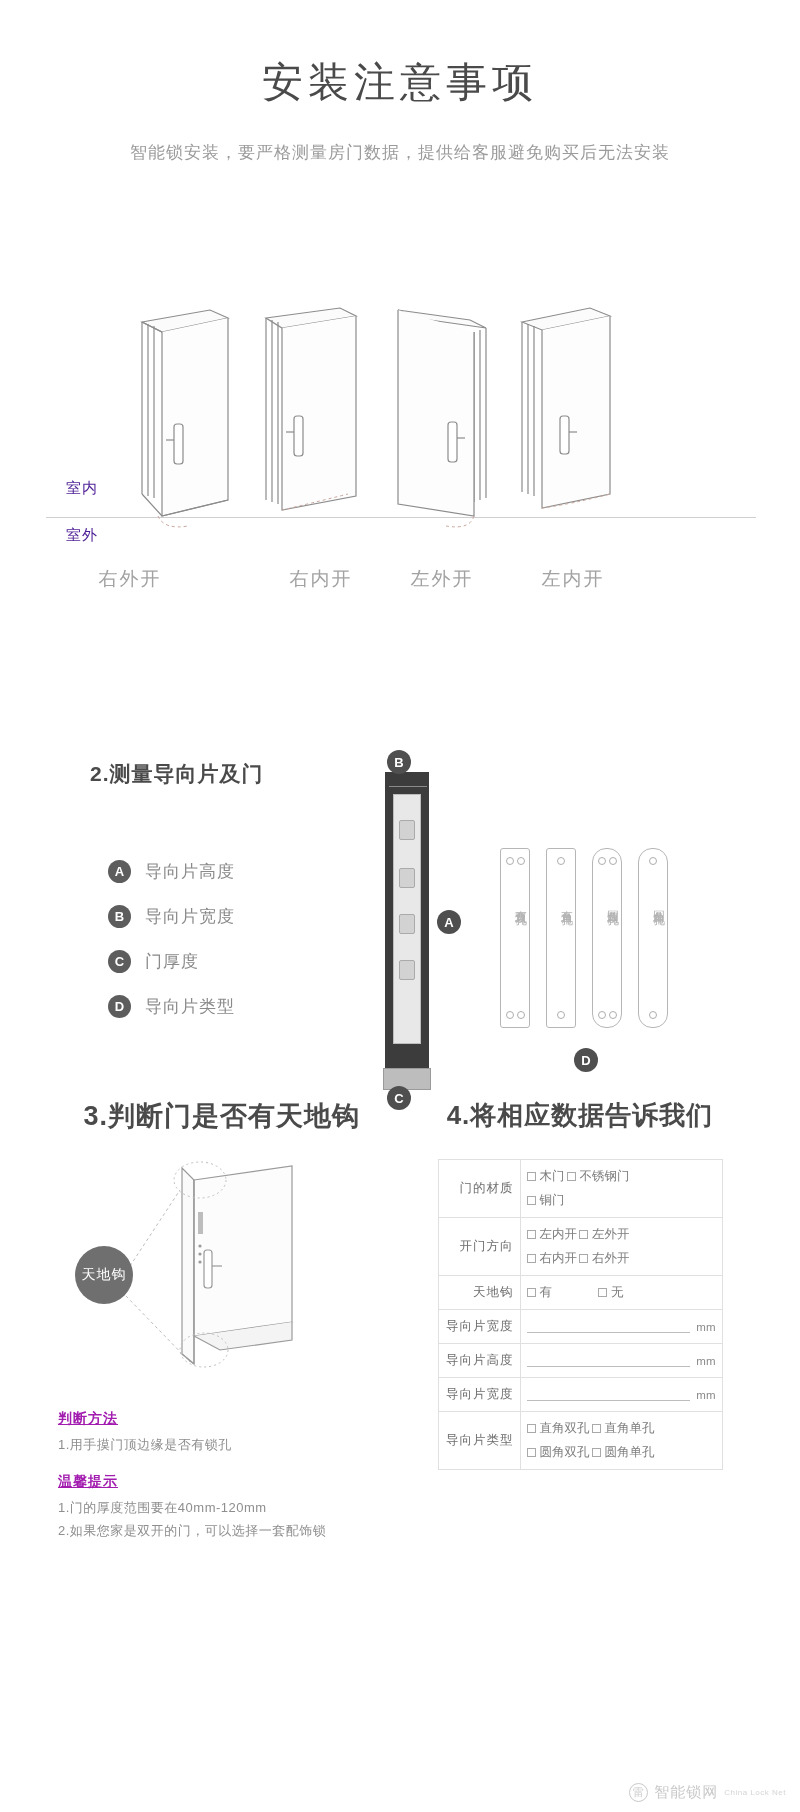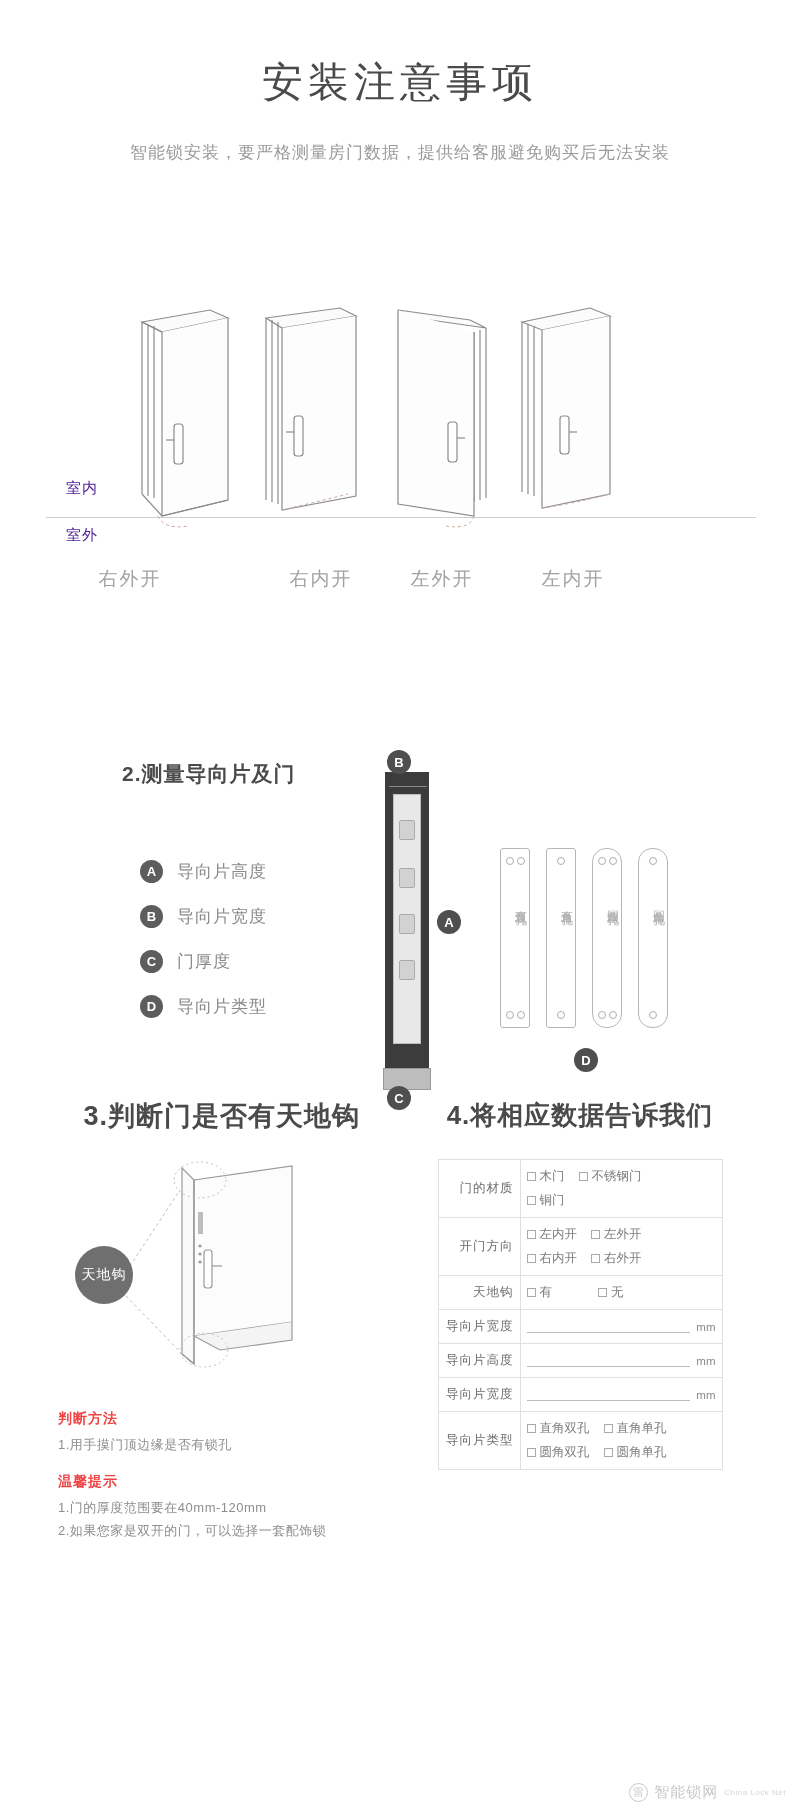--- a/index.html
+++ b/index.html
@@ -54,21 +54,21 @@
   .door-captions {
     position: absolute; top: 262px; left: 0; width: 800px;
     display: flex;
   }
   .door-caption {
     flex: 0 0 auto; text-align: center;
     font-size: 19px; color: #a2a2a2; letter-spacing: 2px;
   }
 
   
-  #sec2 { position: absolute; top: 760px; left: 0; width: 800px; padding-left: 32px; }
+  #sec2 { position: absolute; top: 760px; left: 0; width: 800px; }
   #sec2 .section-title { text-align: left; padding-left: 90px; font-size: 21px; }
   .abcd-list { margin-top: 72px; padding-left: 108px; }
   .abcd-item { display: flex; align-items: center; margin-bottom: 22px; }
   .abcd-badge {
     width: 23px; height: 23px; border-radius: 50%;
     background: #5d5d5d; color: #fff;
     font-size: 13px; font-weight: bold;
     display: flex; align-items: center; justify-content: center;
     font-family: "Liberation Sans", sans-serif;
     flex: 0 0 auto;
@@ -129,22 +129,22 @@
   .hook-illu { position: relative; width: 360px; height: 240px; margin-top: 20px; }
   .hook-badge {
     position: absolute; left: 75px; top: 92px;
     width: 58px; height: 58px; border-radius: 50%;
     background: #6f6f6f; color: #fff; font-size: 14px;
     display: flex; align-items: center; justify-content: center;
     letter-spacing: 1px;
   }
   .notes { padding-left: 58px; margin-top: 8px; }
   .notes-h {
-    font-size: 14px; font-weight: bold; color: #ef4444;
-    margin-top: 16px; margin-bottom: 6px; letter-spacing: 1px;
+    font-size: 14px; font-weight: bold; color: #a21caf;
+    margin-top: 16px; margin-bottom: 6px; letter-spacing: 1px; text-decoration: underline;
   }
   .notes-li { font-size: 13px; color: #8e8e8e; line-height: 1.75; letter-spacing: 0.5px; }
 
   
   #sec4 { position: absolute; top: 1098px; left: 370px; width: 420px; }
   #sec4 .section-title { text-align: center; font-size: 26px; }
   .form-table {
     margin: 26px auto 0 auto;
     width: 285px;
     border: 1px solid #d8d8d8;
@@ -156,21 +156,21 @@
     padding: 8px 6px;
     font-size: 12.5px;
     color: #7d7d7d;
     vertical-align: middle;
   }
   .form-table td.label {
     width: 82px; text-align: right; letter-spacing: 1px; color: #6e6e6e;
     border-right: 1px solid #e0e0e0;
   }
   .opt-rows { display: flex; flex-direction: column; gap: 7px; }
-  .opt-row { display: flex; gap: 14px; }
+  .opt-row { display: flex; gap: 2px; }
   .opt {
     display: flex; align-items: center; gap: 4px;
     font-size: 12.5px; color: #7d7d7d; white-space: nowrap;
   }
   .cb {
     width: 9px; height: 9px; border: 1px solid #a9a9a9; background: #fff;
     flex: 0 0 auto; display: inline-block;
   }
   .blank-row { display: flex; align-items: flex-end; gap: 6px; }
   .blank-line { flex: 1; border-bottom: 1px solid #bdbdbd; height: 13px; }

